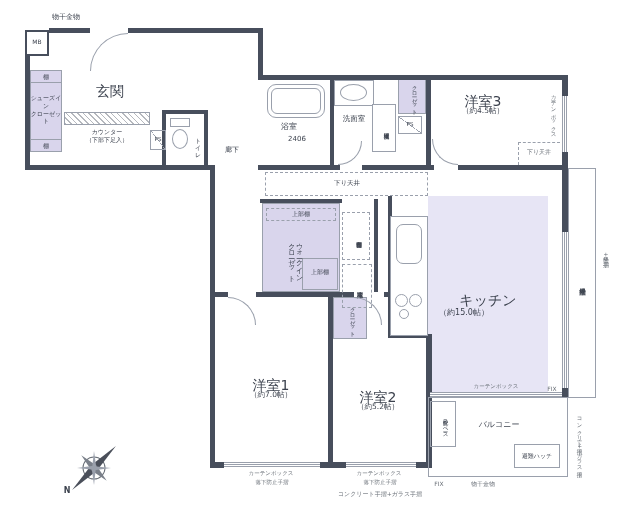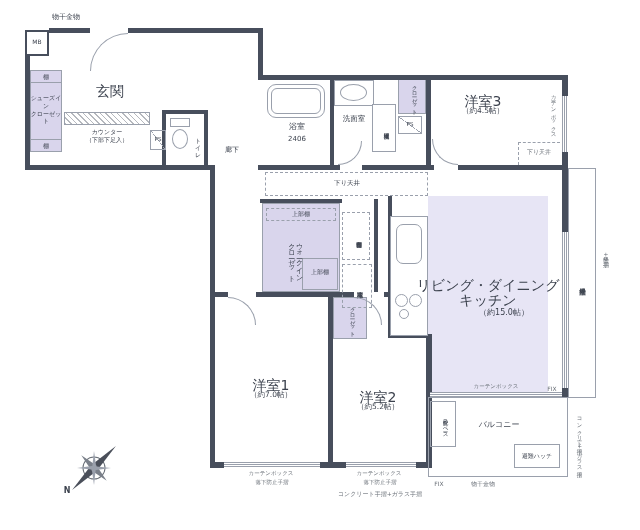--- a/index.html
+++ b/index.html
@@ -109,21 +109,21 @@
 （下部下足入）</div>
   <div class="ps" style="left:150px;top:130px;width:16px;height:20px"></div>
   <div class="lbl f5" style="left:150px;top:136px;width:16px">PS</div>
 
   <div class="r" style="left:170px;top:118px;width:20px;height:9px"></div>
   <div class="oval" style="left:172px;top:129px;width:16px;height:20px"></div>
   <div class="lbl f6 v" style="left:190px;top:124px;width:11px;height:40px">トイレ</div>
   <div class="lbl f7" style="left:216px;top:146px;width:32px">廊下</div>
 
   <div class="tub" style="left:267px;top:84px;width:58px;height:34px"></div>
-  <div class="lbl f8" style="left:272px;top:122px;width:50px">浴室</div>
+  <div class="lbl f8" style="left:264px;top:122px;width:50px">浴室</div>
   <div class="lbl f7" style="left:272px;top:135px;width:50px">2406</div>
   <div class="r" style="left:334px;top:80px;width:40px;height:26px;background:#fff"></div>
   <div class="oval" style="left:340px;top:84px;width:27px;height:17px"></div>
   <div class="lbl f75" style="left:330px;top:114px;width:48px">洗面室</div>
   <div class="r" style="left:372px;top:104px;width:24px;height:48px;background:#fff"></div>
   <div class="lbl f5 v" style="left:378px;top:110px;width:12px;height:38px">洗濯機置場</div>
   <div class="lbl f5 v" style="left:404px;top:80px;width:14px;height:33px">クローゼット</div>
   <div class="ps" style="left:398px;top:116px;width:24px;height:18px"></div>
   <div class="lbl f5" style="left:398px;top:121px;width:24px">PS</div>
   <div class="arc arc-br" style="left:338px;top:141px;width:24px;height:24px"></div>
@@ -152,23 +152,22 @@
   <div class="lbl f6 v" style="left:349px;top:218px;width:13px;height:38px">食器棚置場</div>
   <div class="dash" style="left:342px;top:264px;width:30px;height:44px"></div>
   <div class="lbl f6 v" style="left:350px;top:268px;width:13px;height:38px">冷蔵庫置場</div>
 
   <div class="r" style="left:390px;top:216px;width:38px;height:120px;background:#fff"></div>
   <div class="sink" style="left:396px;top:224px;width:26px;height:40px"></div>
   <div class="oval" style="left:395px;top:294px;width:13px;height:13px"></div>
   <div class="oval" style="left:409px;top:294px;width:13px;height:13px"></div>
   <div class="oval" style="left:399px;top:309px;width:10px;height:10px"></div>
 
-  <div class="lbl f9" style="left:413px;top:276px;width:150px">リビング・ダイニング</div>
   <div class="lbl f9" style="left:448px;top:291px;width:80px">キッチン</div>
-  <div class="lbl f8" style="left:460px;top:308px;width:88px">（約15.0帖）</div>
+  <div class="lbl f8" style="left:420px;top:308px;width:88px">（約15.0帖）</div>
   <div class="lbl f5 dim" style="left:458px;top:383px;width:76px">カーテンボックス</div>
   <div class="lbl f6 dim" style="left:542px;top:385px;width:20px">FIX</div>
 
   <div class="arc arc-tr" style="left:228px;top:297px;width:28px;height:28px"></div>
   <div class="lbl f9" style="left:239px;top:376px;width:64px">洋室1</div>
   <div class="lbl f75" style="left:233px;top:390px;width:76px">（約7.0帖）</div>
   <div class="arc arc-tr" style="left:354px;top:297px;width:28px;height:28px"></div>
   <div class="lbl f5 v" style="left:342px;top:300px;width:14px;height:38px">クローゼット</div>
   <div class="lbl f9" style="left:346px;top:388px;width:64px">洋室2</div>
   <div class="lbl f75" style="left:340px;top:402px;width:76px">（約5.2帖）</div>

